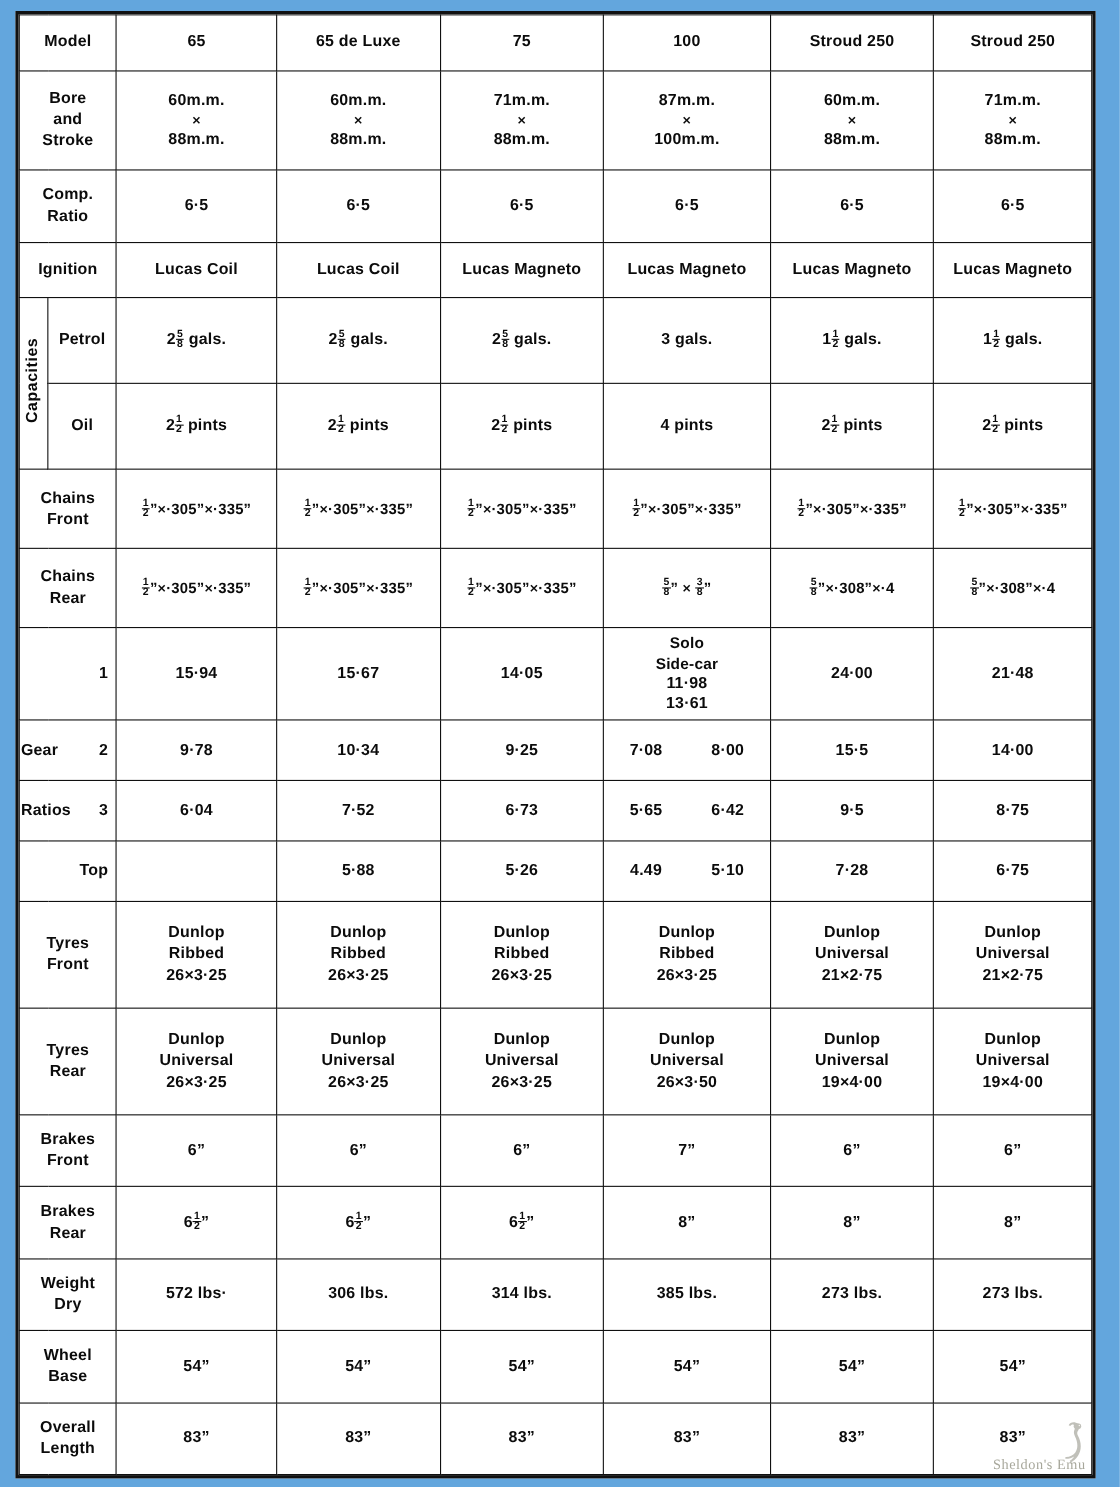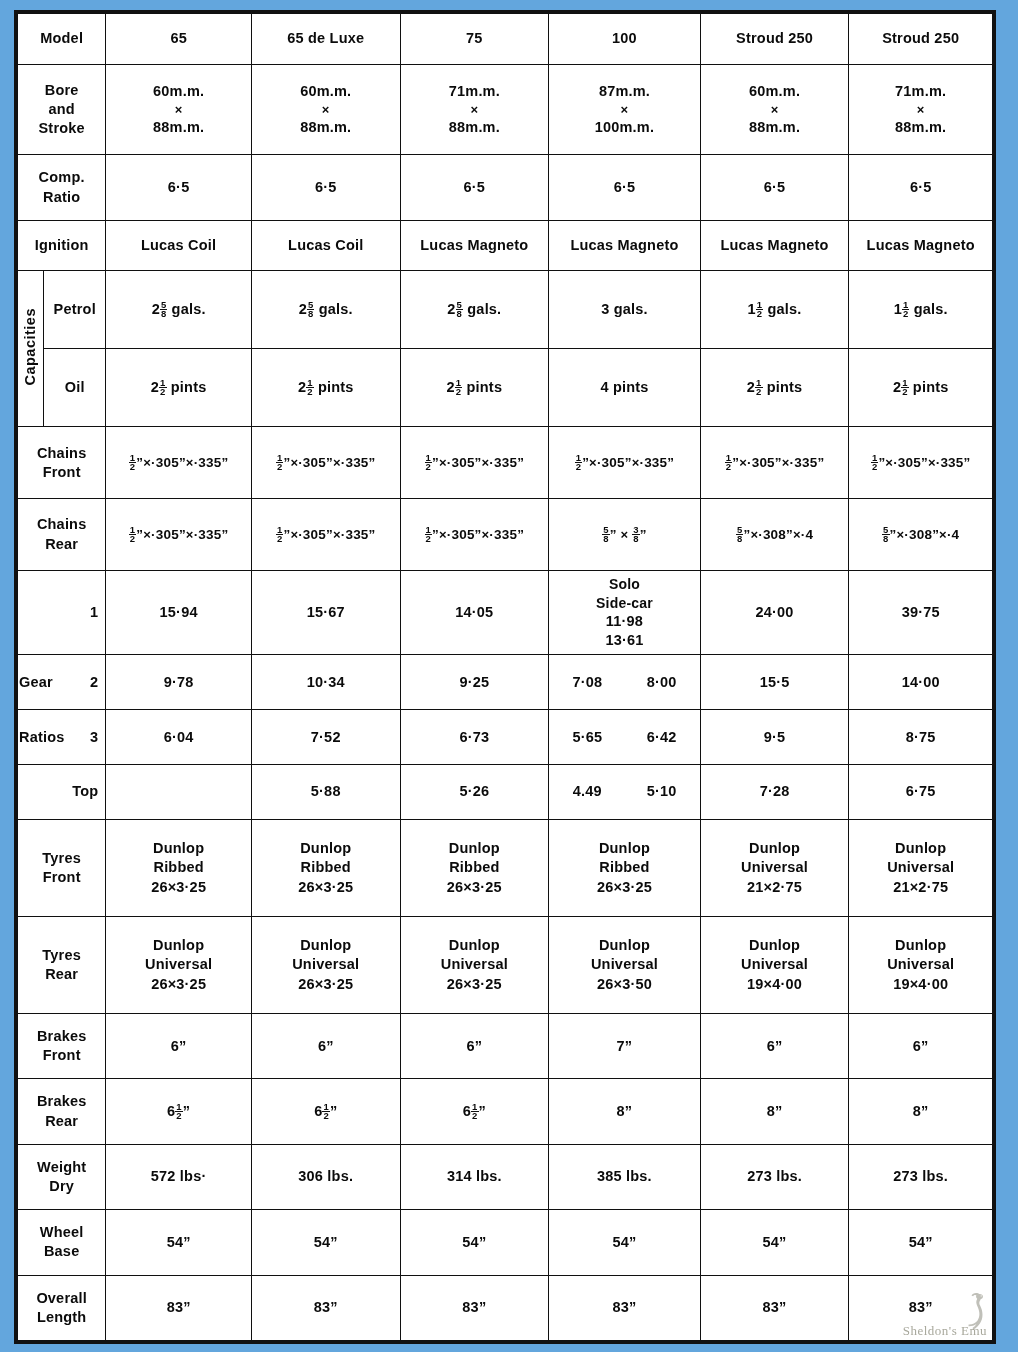--- a/index.html
+++ b/index.html
@@ -276,21 +276,21 @@
           <td><span>15·67</span></td>
           <td><span>14·05</span></td>
           <td><span class="stack" style="width:100%"><span class="cell2" style="font-size:14px">
                 <span>Solo</span>
                 <span>Side-car</span>
               </span><span class="cell2">
                 <span>11·98</span>
                 <span>13·61</span>
               </span></span></td>
           <td><span>24·00</span></td>
-          <td><span>39·75</span></td>
+          <td><span>21·48</span></td>
         </tr>
         <tr style="height: 52px;">
           <td class="lbl gearlbl" colspan="2">
             <span class="gl">
               <span class="w">Gear</span>
               <span class="n">2</span>
             </span>
           </td>
           <td><span>9·78</span></td>
           <td><span>10·34</span></td>

